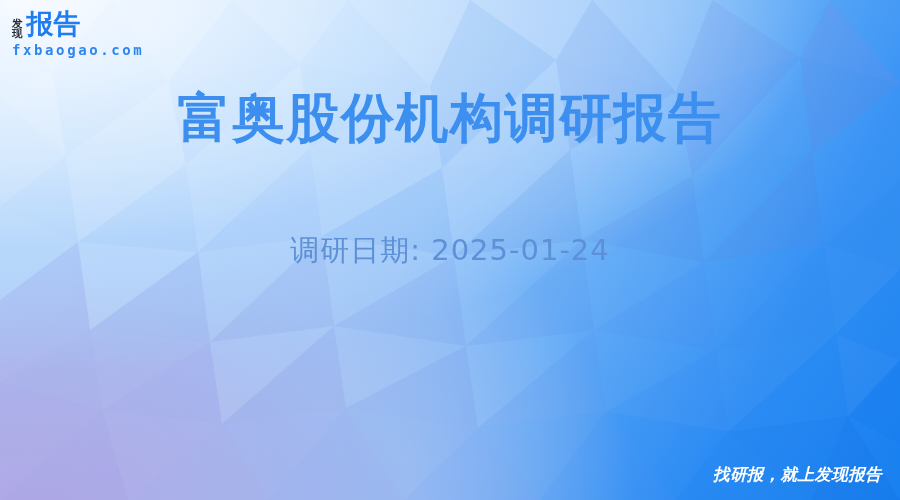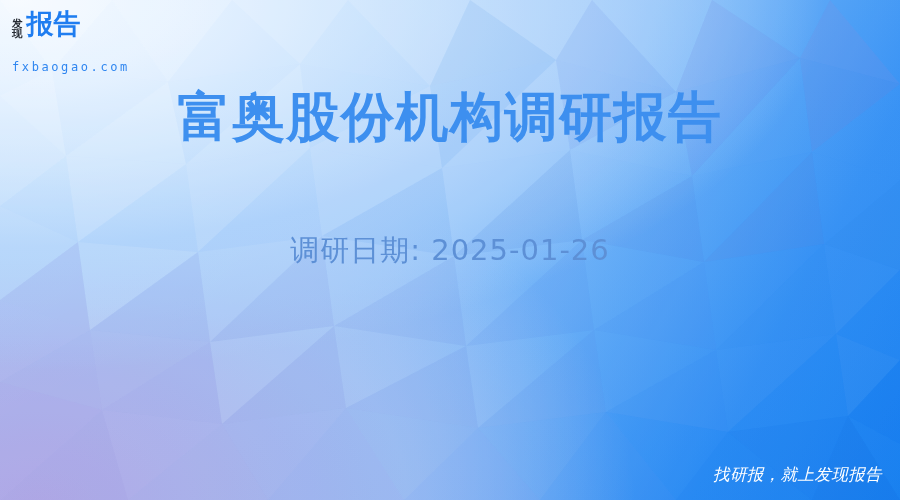--- a/index.html
+++ b/index.html
@@ -66,44 +66,44 @@
   }
   .logo-big {
     font-size: 27px;
     font-weight: 900;
     color: #1f7df0;
     letter-spacing: 0px;
     line-height: 1;
     font-family: Liberation Mono, monospace;
   }
   .logo-domain {
-    margin-top: 20px;
-    font-size: 12px;
-    font-weight: 400;
+    margin-top: 2px;
+    font-size: 14px;
+    font-weight: 700;
     color: #2f86f0;
     letter-spacing: 2.6px;
     font-family: "DejaVu Sans Mono", "Liberation Mono", monospace;
   }
 
   
   #title-block {
     position: absolute;
     left: 0;
     right: 0;
     top: 88px;
     text-align: center;
   }
   #main-title {
     margin: 0;
     font-size: 53px;
     font-weight: 900;
     letter-spacing: 1.5px;
     color: #3d8fef;
     line-height: 1.12;
-    font-family: Liberation Serif, serif;
+    font-family: Liberation Sans, sans-serif;
   }
   #subtitle {
     position: absolute;
     left: 0;
     right: 0;
     top: 231px;
     text-align: center;
     margin: 0;
     font-size: 29px;
     font-weight: 400;
@@ -111,21 +111,21 @@
     color: #5d90d6;
     font-family: "DejaVu Sans", "Liberation Sans", sans-serif;
   }
 
   
   #footer-slogan {
     position: absolute;
     right: 18px;
     bottom: 14px;
     font-size: 16.5px;
-    font-weight: 400;
+    font-weight: 700;
     font-style: italic;
     color: #ffffff;
     letter-spacing: 0.4px;
     font-family: "DejaVu Sans", "Liberation Sans", sans-serif;
     white-space: nowrap;
   }
 </style>
 </head>
 <body>
 
@@ -254,17 +254,17 @@
       </div>
       <div class="logo-big">报告</div>
     </div>
     <div class="logo-domain">fxbaogao.com</div>
   </div>
 
   <div id="title-block">
     <h1 id="main-title">富奥股份机构调研报告</h1>
   </div>
 
-  <p id="subtitle">调研日期: 2025-01-26</p>
+  <p id="subtitle">调研日期: 2025-01-24</p>
 
   <div id="footer-slogan">找研报，就上发现报告</div>
 
 </div>
 
 </body></html>

